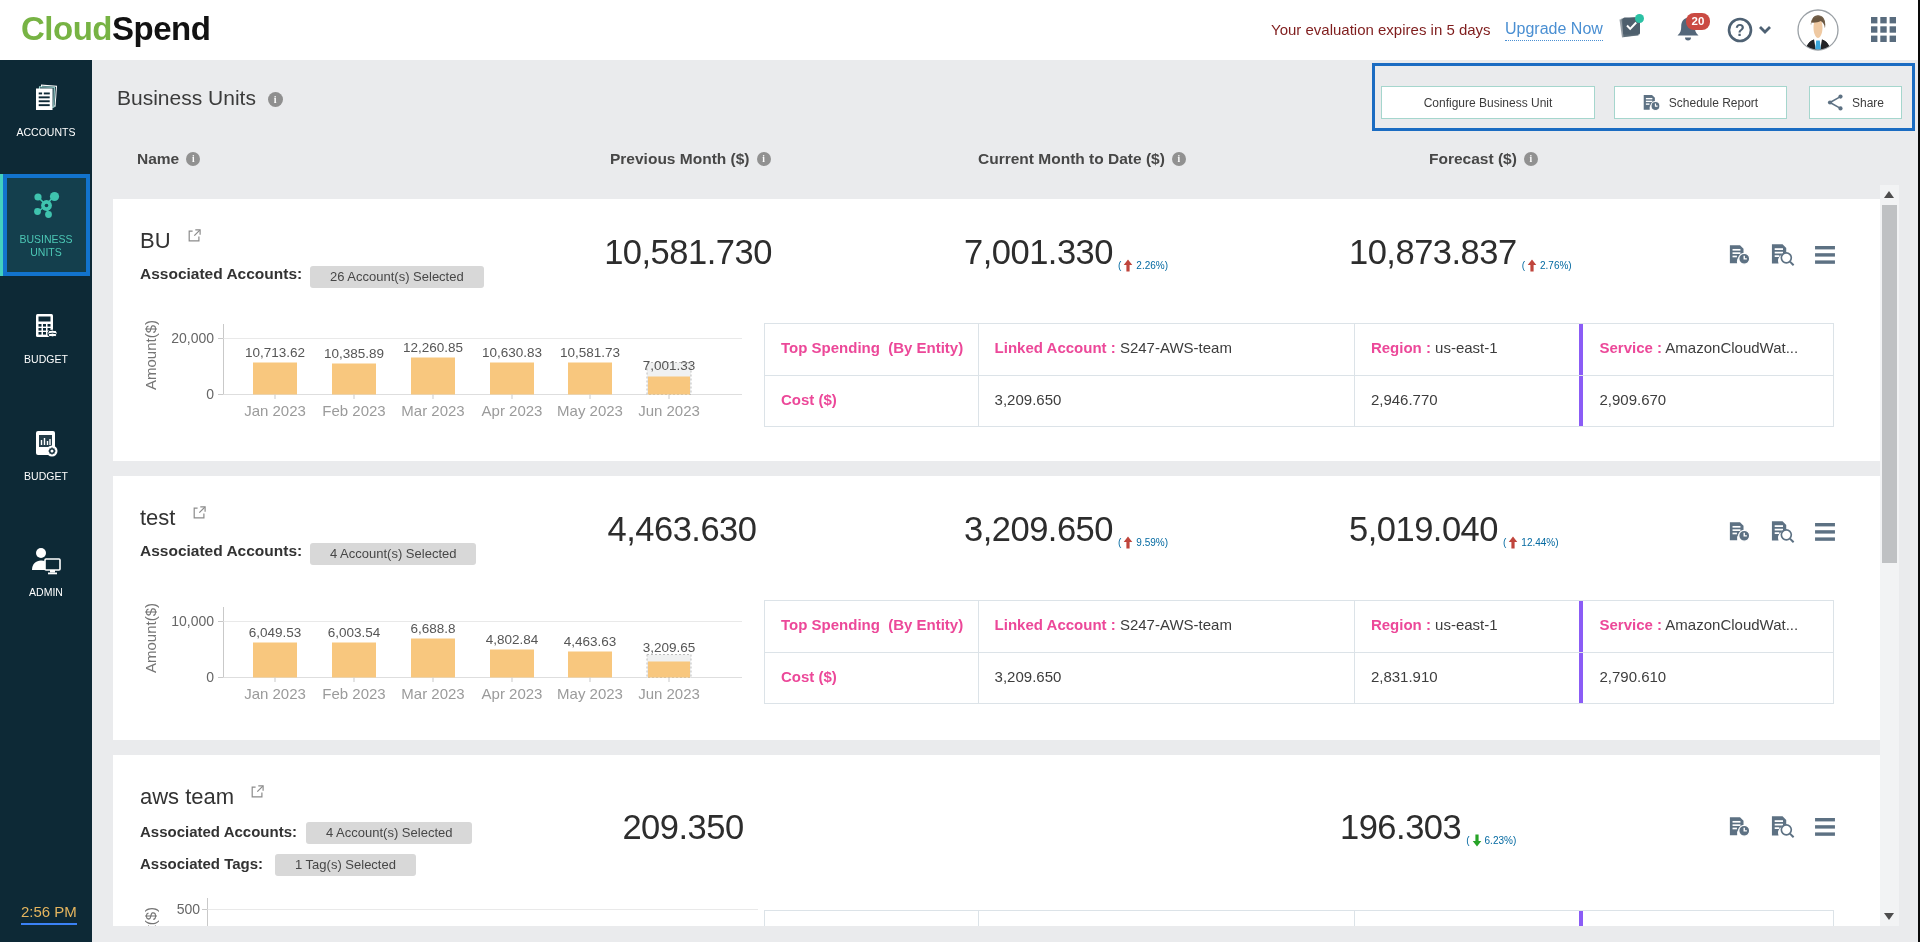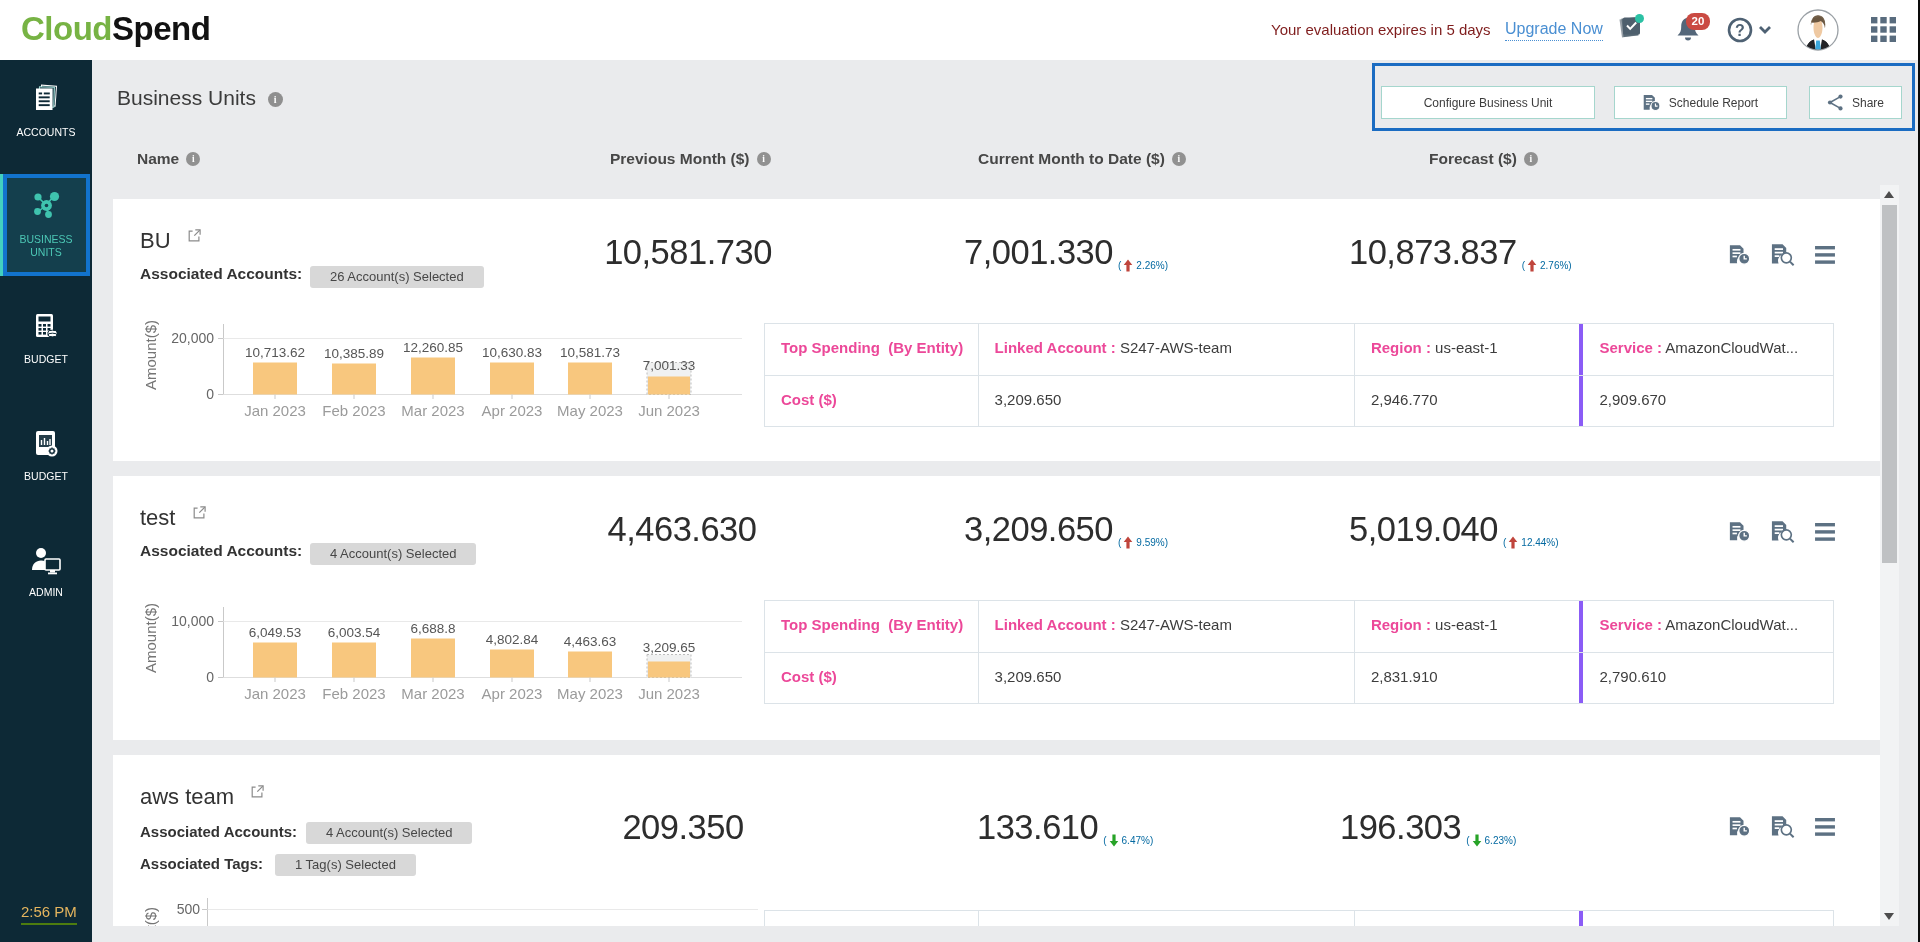--- a/index.html
+++ b/index.html
@@ -34,21 +34,21 @@
 .tsp .r{display:flex;height:51px}
 .tsp .r+.r{border-top:1px solid #dce3e8}
 .tsp .cl{padding:15px 0 0 16px;font-size:15px;color:#3d3d3d;white-space:nowrap;overflow:hidden}
 .tsp .cl b{color:#ec4899}
 .tsp .c1{width:213px}.tsp .c2{width:377px;border-left:1px solid #dce3e8}.tsp .c3{width:226px;border-left:1px solid #dce3e8}.tsp .c4{width:254px;border-left:4px solid #8b5cf6}
 .cicons{position:absolute;display:flex;gap:20px;align-items:center}
 #sb-track{position:absolute;left:1880px;top:185px;width:19px;height:741px;background:#f2f3f4}
 #sb-thumb{position:absolute;left:1882px;top:205px;width:15px;height:358px;background:#bfc1c3}
 .sb-arr{position:absolute;left:1884px;width:0;height:0;border-left:5.5px solid transparent;border-right:5.5px solid transparent}
 #blackedge{position:absolute;left:1918px;top:0;width:2px;height:942px;background:#0a0a0a;z-index:9}
-.time{position:absolute;left:21px;top:903px;font-size:15px;color:#e5b55e;border-bottom:2px solid #4d7c0f;padding-bottom:3px;z-index:6}
+.time{position:absolute;left:21px;top:903px;font-size:15px;color:#e5b55e;border-bottom:2px solid #3b82f6;padding-bottom:3px;z-index:6}
 </style></head>
 <body>
 <div id="topnav">
   <div class="logo"><span class="c">Cloud</span><span class="s">Spend</span></div>
   <div class="evaltxt">Your evaluation expires in 5 days</div>
   <div class="upgr">Upgrade Now</div>
   <div class="abs" style="left:1615px;top:13px"><svg width="30" height="30" viewBox="0 0 30 30">
 <path d="M4.5 6.5 L20.5 4 L23 22 L7 24.5 Z" fill="#3e4f5c" opacity=".55"></path>
 <path d="M6.5 5.5 L22.5 4.5 L23.5 22.5 L8.5 24 Z" fill="#465866" opacity=".75"></path>
 <rect x="8" y="4.5" width="17" height="17" rx="1.5" fill="#4e5f6d"></rect>
@@ -380,26 +380,20 @@
           <path d="M8.3 1.9h4.8v4.8" fill="none" stroke="#8b8b8b" stroke-width="1.2"></path>
           <path d="M12.8 2.2 7.3 7.7" stroke="#8b8b8b" stroke-width="1.2"></path>
         </svg></span></div>
 <div class="assoc" style="top:68px;font-size:15px">Associated Accounts:</div>
 <div class="chip" style="left:193px;top:67px">4 Account(s) Selected</div>
 <div class="assoc" style="top:100px;font-size:15px">Associated Tags:</div>
 <div class="chip" style="left:162px;top:99px">1 Tag(s) Selected</div>
 <div class="numgrp prevnum" style="top:53px;left:-5px">
       <span class="bignum">209.350</span>
     </div>
-<div class="numgrp" style="left:864px;top:53px">
-      <span class="bignum">133.610</span>
-      <span class="pct">(<svg width="10" height="13" viewBox="0 0 10 13" style="margin:0 3px 0 2px">
-          <path d="M5 12.5.7 7h2.7V.5h3.2V7h2.7Z" fill="#27a327"></path>
-        </svg>6.47%)</span>
-    </div>
 <div class="numgrp" style="left:1227px;top:53px">
       <span class="bignum">196.303</span>
       <span class="pct">(<svg width="10" height="13" viewBox="0 0 10 13" style="margin:0 3px 0 2px">
           <path d="M5 12.5.7 7h2.7V.5h3.2V7h2.7Z" fill="#27a327"></path>
         </svg>6.23%)</span>
     </div>
 <div class="cicons" style="left:1616px;top:60px">
       <svg width="22" height="21" viewBox="0 0 25 23">
         <path d="M1 1h11.5l4 4v7.2a7.3 7.3 0 0 0-7.2 9.3H1z" fill="#5d7183"></path>
         <rect x="4" y="5.2" width="9" height="1.9" fill="#fff"></rect>

